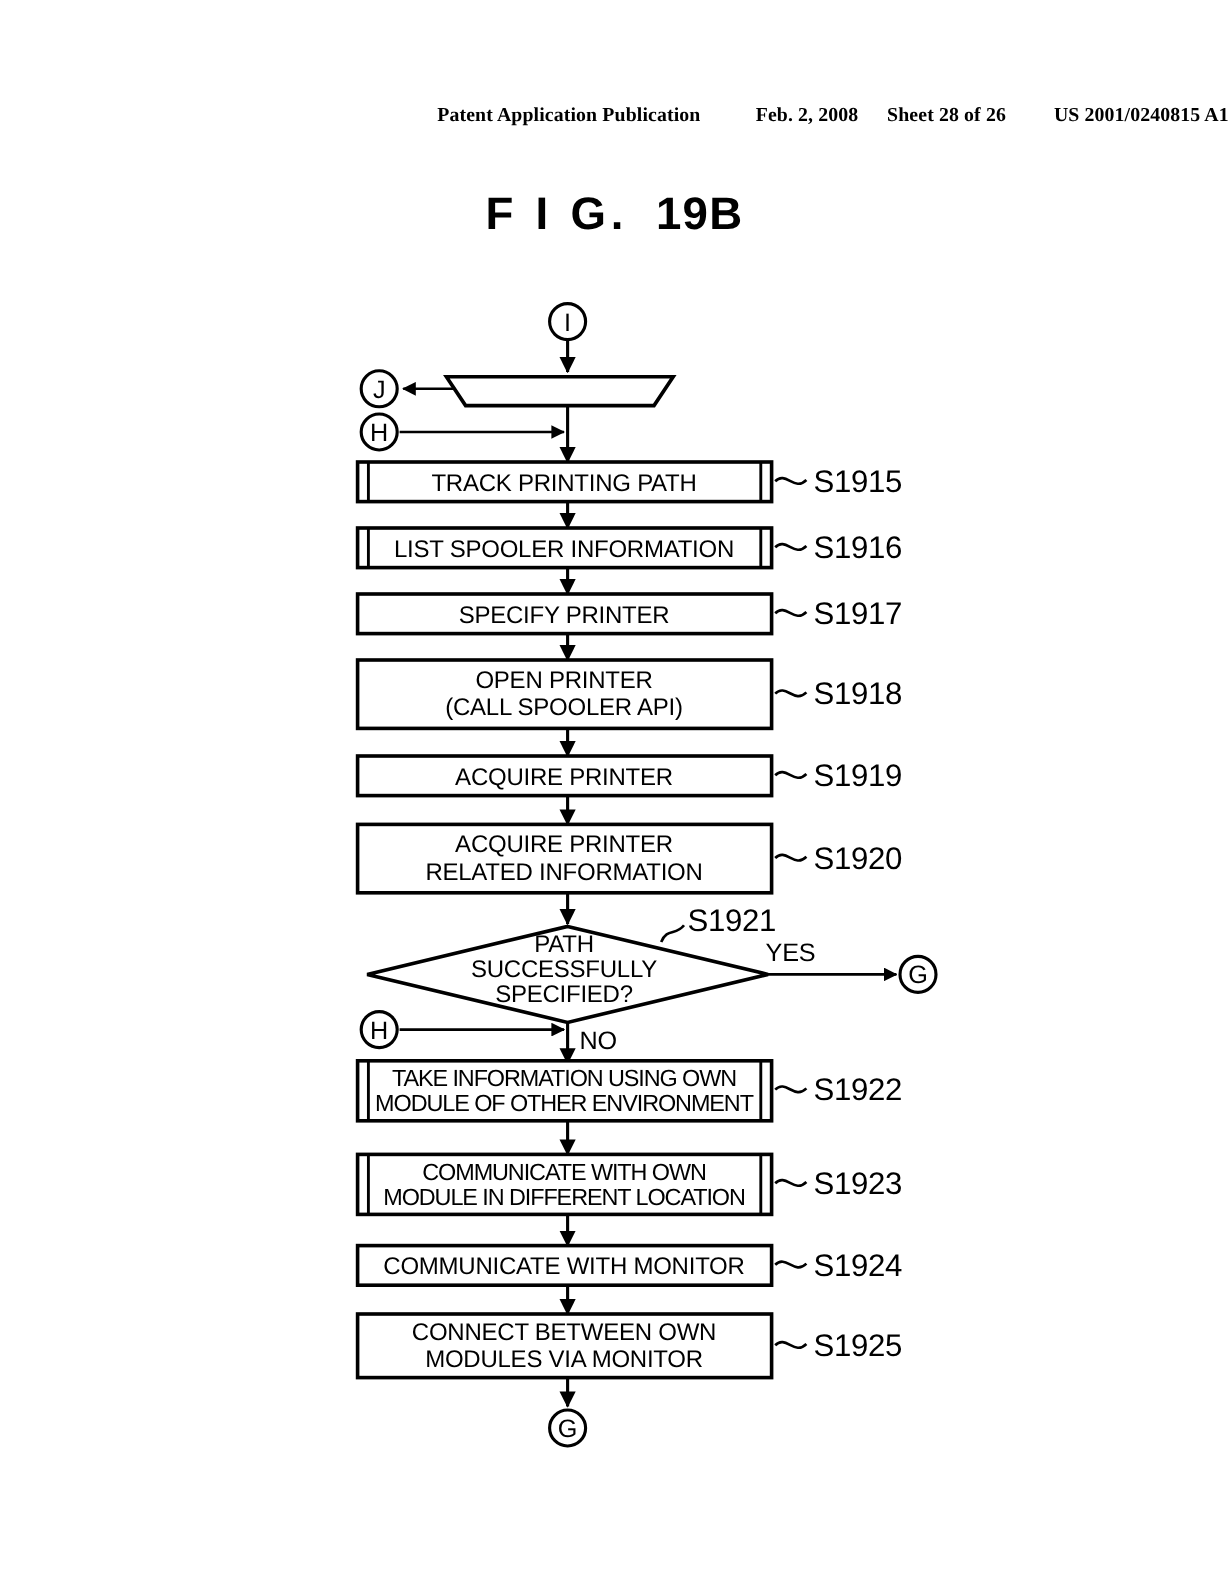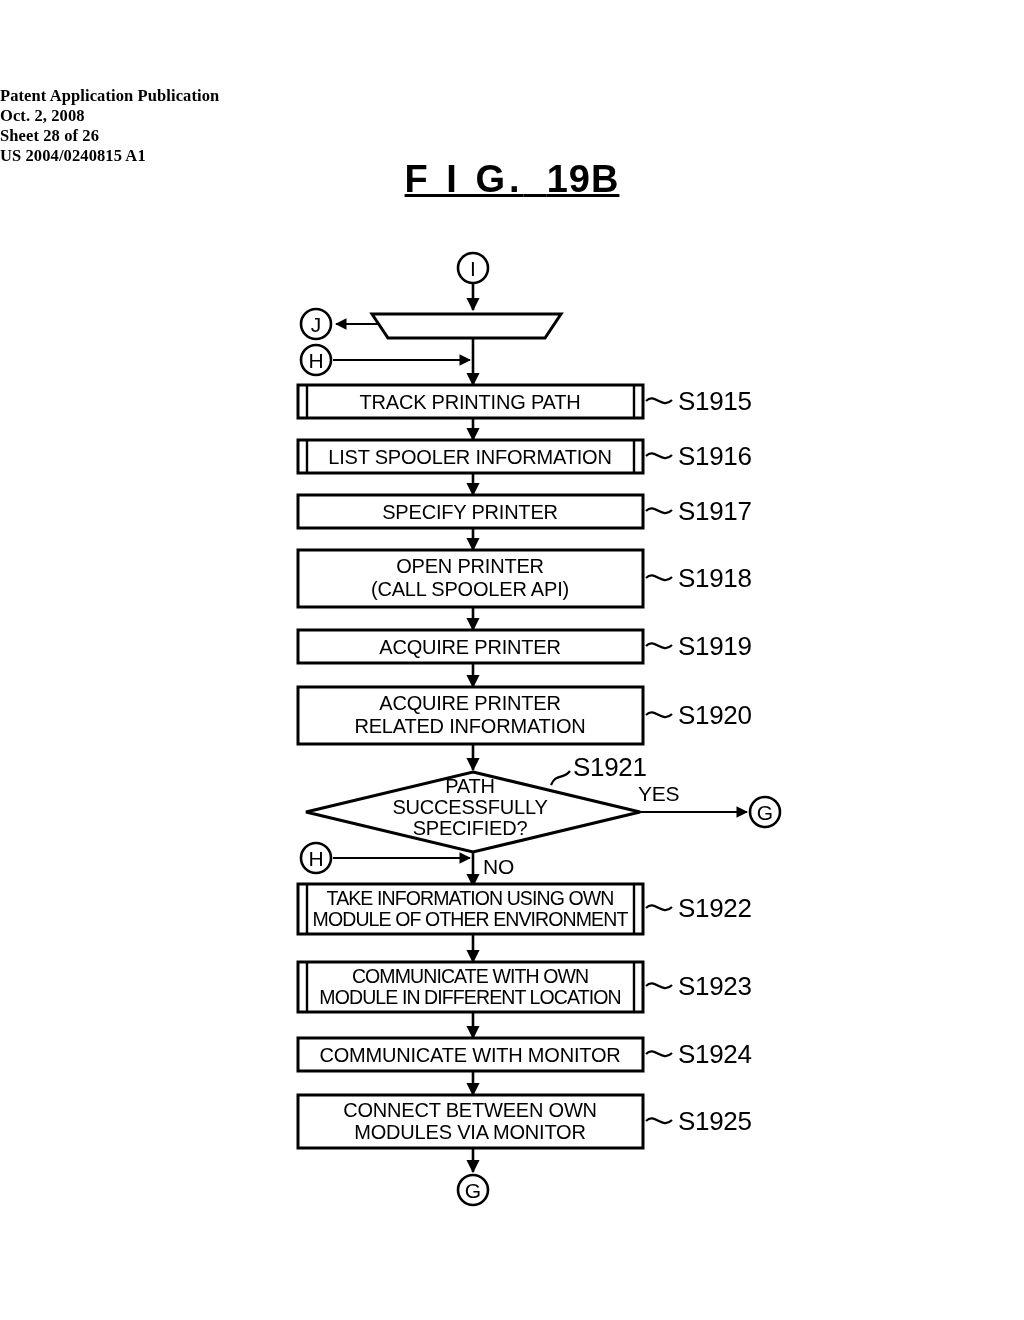--- a/index.html
+++ b/index.html
@@ -21,46 +21,44 @@
     width: 1024px;
     height: 1320px;
   }
   
   .pub-header {
     position: absolute;
     left: 0;
     top: 86px;
     width: 1024px;
     display: flex;
-    justify-content: flex-start;
+    justify-content: flex-end;
     align-items: baseline;
     font-family: "Liberation Serif", serif;
     font-weight: bold;
     font-size: 16.5px;
     letter-spacing: 0.1px;
     white-space: nowrap;
-    flex-direction: column;
   }
   .pub-header .seg { display: inline-block; }
   .pub-header .gap-lg { width: 46px; display: inline-block; }
   .pub-header .gap-md { width: 24px; display: inline-block; }
   .pub-header .gap-xl { width: 40px; display: inline-block; }
 
   
   .fig-title {
     position: absolute;
     left: 0;
     top: 158px;
     width: 1024px;
     text-align: center;
     font-family: "Liberation Sans", sans-serif;
     font-weight: bold;
     font-size: 38px;
     letter-spacing: 1px;
-    text-decoration: underline;
   }
   .fig-title .fig-word { letter-spacing: 4px; }
 
   
   .chart-wrap {
     position: absolute;
     left: 0;
     top: 0;
     width: 1024px;
     height: 1320px;
@@ -102,25 +100,25 @@
   }
 </style>
 </head>
 <body>
 
 <div class="page">
 
   <div class="pub-header">
     <span class="seg">Patent Application Publication</span>
     <span class="gap-lg"></span>
-    <span class="seg">Oct. 2, 2008</span>
+    <span class="seg">Feb. 2, 2008</span>
     <span class="gap-md"></span>
     <span class="seg">Sheet 28 of 26</span>
     <span class="gap-xl"></span>
-    <span class="seg">US 2004/0240815 A1</span>
+    <span class="seg">US 2001/0240815 A1</span>
   </div>
 
   <div class="fig-title">
     <span class="fig-word">F I G.</span><span>&nbsp;&nbsp;</span><span>19B</span>
   </div>
 
   <div class="chart-wrap">
   <svg width="1024" height="1320" viewBox="0 0 1024 1320" xmlns="http://www.w3.org/2000/svg">
     <defs>
       <marker id="arrow" viewBox="0 0 10 10" refX="9.2" refY="5" markerWidth="5.2" markerHeight="5.2" orient="auto-start-reverse">

